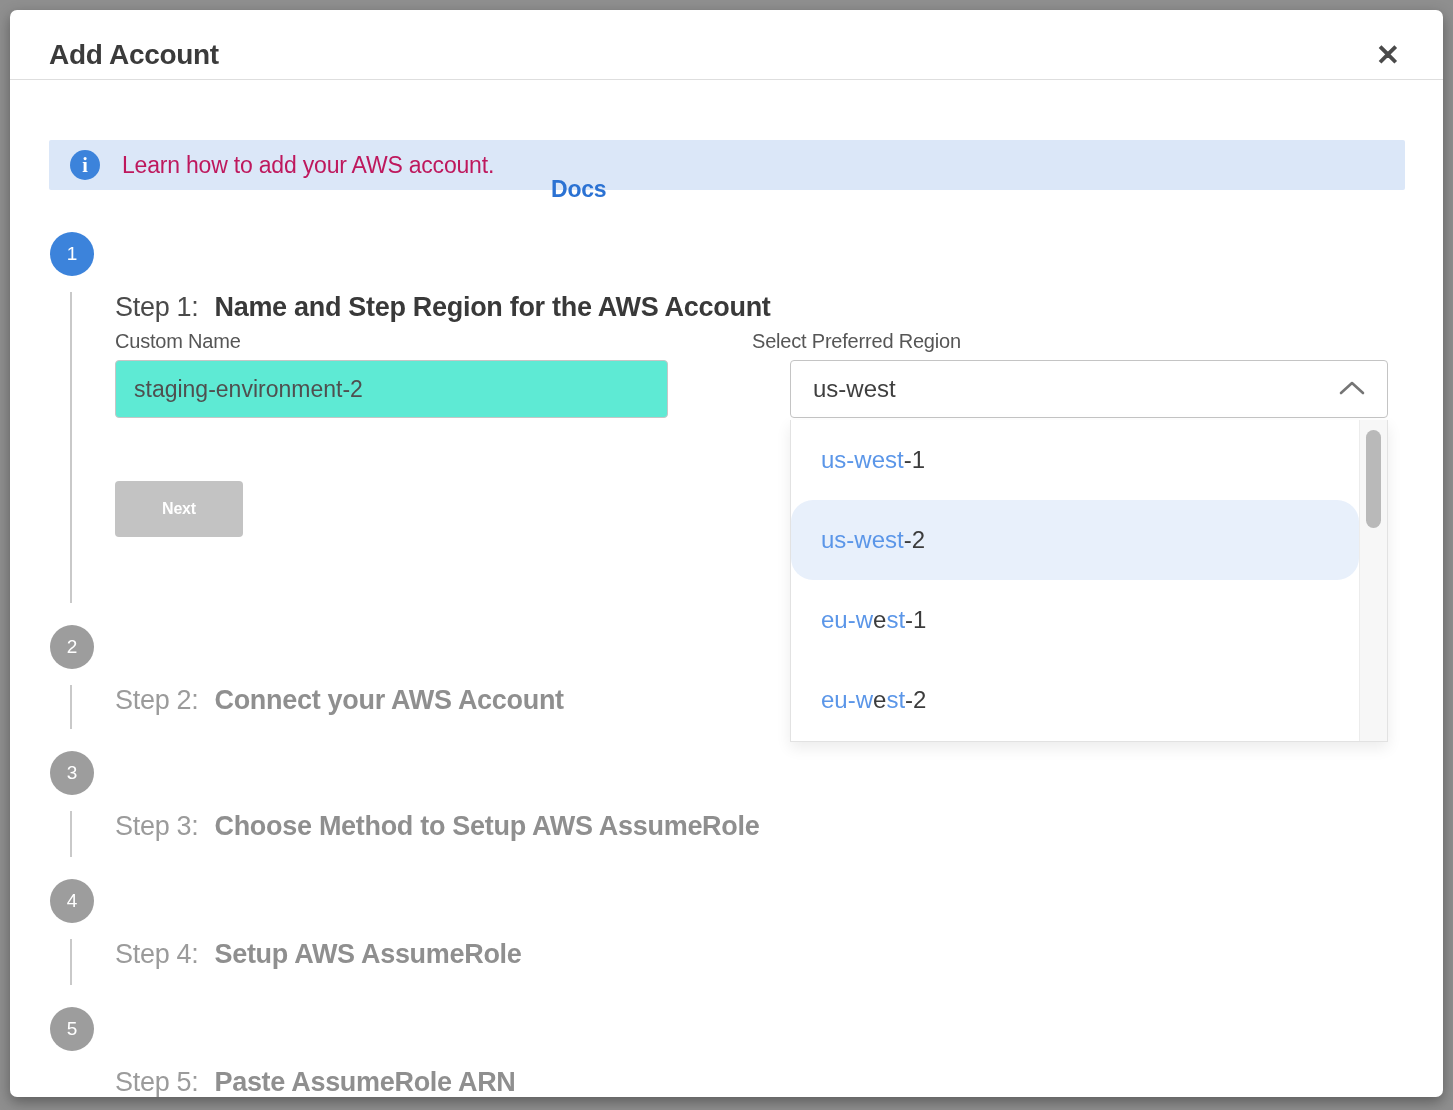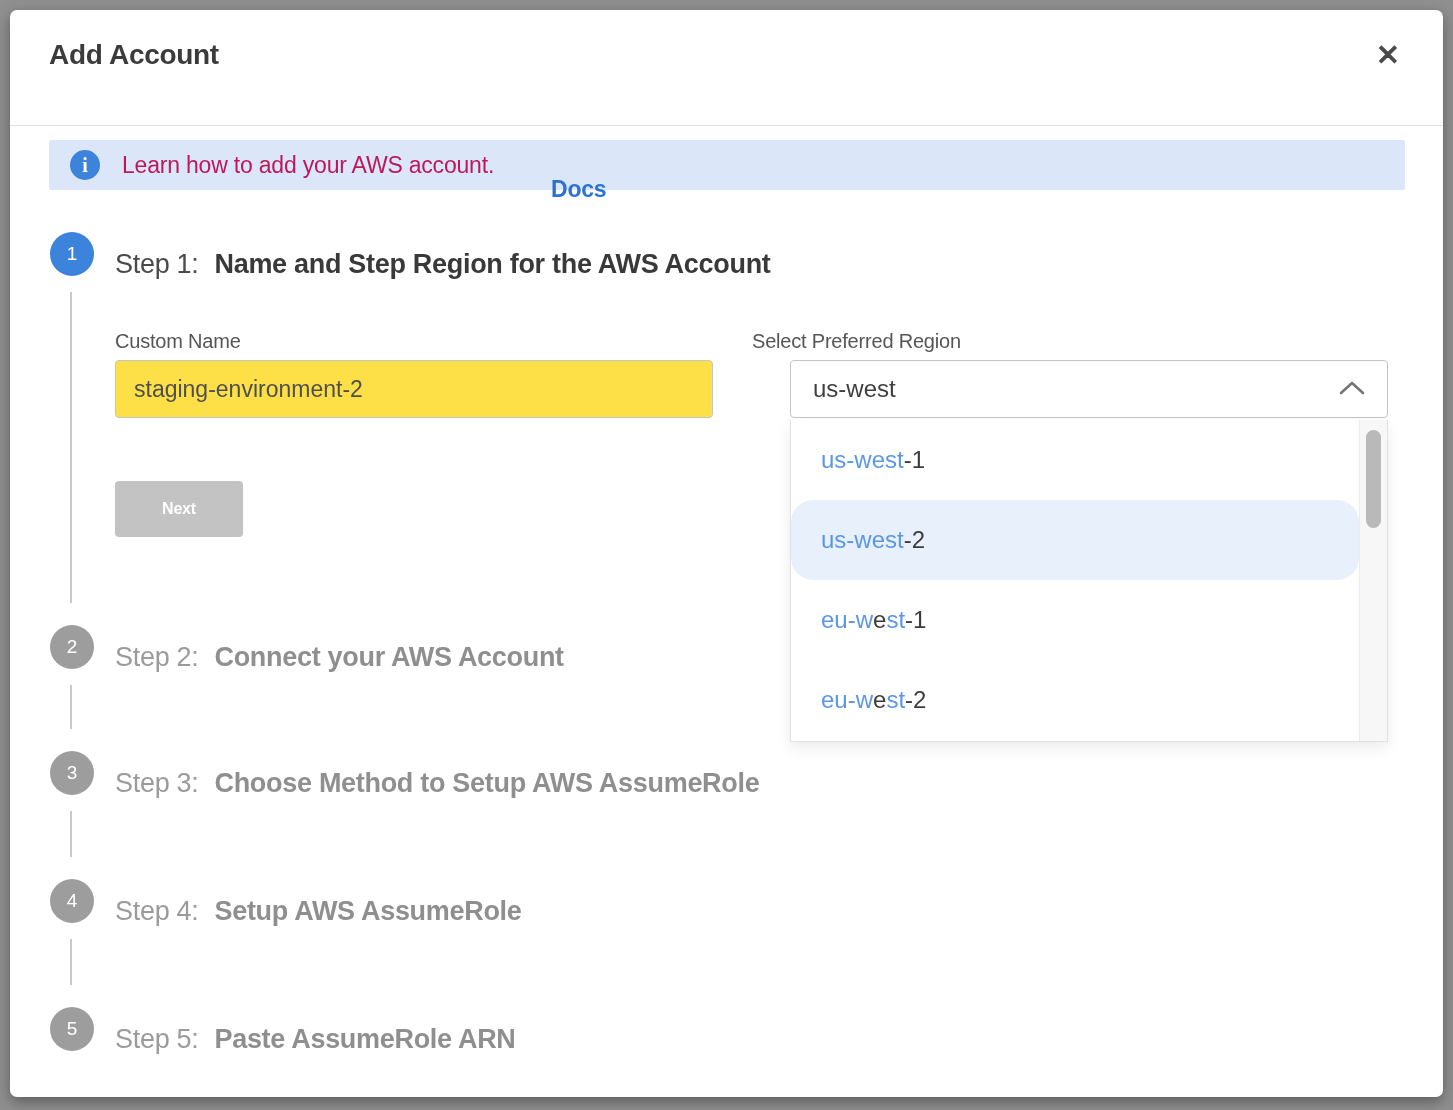--- a/index.html
+++ b/index.html
@@ -11,21 +11,21 @@
     overflow: hidden;
   }
   .modal {
     position: absolute; left: 10px; top: 10px;
     width: 1433px; height: 1087px;
     background: #ffffff; border-radius: 7px;
     box-shadow: 0 5px 14px rgba(0,0,0,0.35);
   }
   
   .modal-header {
-    position: absolute; left: 0; top: 0; right: 0; height: 116px;
+    position: absolute; left: 0; top: 0; right: 0; height: 70px;
     border-bottom: 1px solid #dedede;
   }
   .modal-title {
     position: absolute; left: 39px; top: 0; line-height: 90px;
     font-size: 28px; font-weight: 700; color: #3b3b3b; letter-spacing: -0.3px;
   }
   .close-btn {
     position: absolute; right: 36px; top: 26px;
     width: 38px; height: 38px; line-height: 38px; text-align: center;
     font-size: 29px; font-weight: 700; color: #4a4a4a; cursor: pointer;
@@ -51,36 +51,36 @@
     cursor: pointer; letter-spacing: -0.2px; margin-top: 24px;
   }
   
   .connector { position: absolute; left: 60px; width: 2px; background: #c9c9c9; }
   .step-circle {
     position: absolute; left: 40px; width: 44px; height: 44px; border-radius: 50%;
     color: #ffffff; text-align: center; line-height: 44px; font-size: 19px; z-index: 2;
   }
   .step-circle.active { background: var(--accent-blue, #3c83db); }
   .step-circle.inactive { background: #9d9d9d; }
-  .step-heading { position: absolute; left: 105px; height: 40px; line-height: 40px; white-space: nowrap; }
+  .step-heading { position: absolute; left: 105px; height: 40px; line-height: 40px; white-space: nowrap; margin-top: 43px; }
   .step-heading .prefix { font-size: 27px; font-weight: 400; letter-spacing: -0.3px; margin-right: 16px; }
   .step-heading .title  { font-size: 27px; font-weight: 700; letter-spacing: -0.3px; }
   .step-heading.active .prefix { color: #4a4a4a; }
   .step-heading.active .title  { color: #393939; }
   .step-heading.inactive .prefix { color: #9b9b9b; }
   .step-heading.inactive .title  { color: #8f8f8f; }
   
   .field-label {
     position: absolute; top: 320px; font-size: 20px; color: #565656; letter-spacing: -0.2px;
   }
   .text-input {
     position: absolute; top: 350px; height: 58px;
-    border: 1px solid #c6c6c6; border-radius: 4px; background: #fde047;
+    border: 1px solid #c6c6c6; border-radius: 4px; background: #5eead4;
     font-family: "Liberation Sans", sans-serif;
-    font-size: 23px; color: #4f4f4f; padding: 0 18px; outline: none; width: 598px;
+    font-size: 23px; color: #4f4f4f; padding: 0 18px; outline: none; width: 553px;
   }
   .select-box {
     position: absolute; left: 780px; top: 350px; width: 598px; height: 58px;
     border: 1px solid #c4c4c4; border-radius: 4px; background: #fff; cursor: pointer;
   }
   .select-value {
     position: absolute; left: 22px; top: 0; line-height: 56px;
     font-size: 24px; color: #3f3f3f;
   }
   .select-chevron { position: absolute; right: 22px; top: 17px; width: 26px; height: 22px; }

